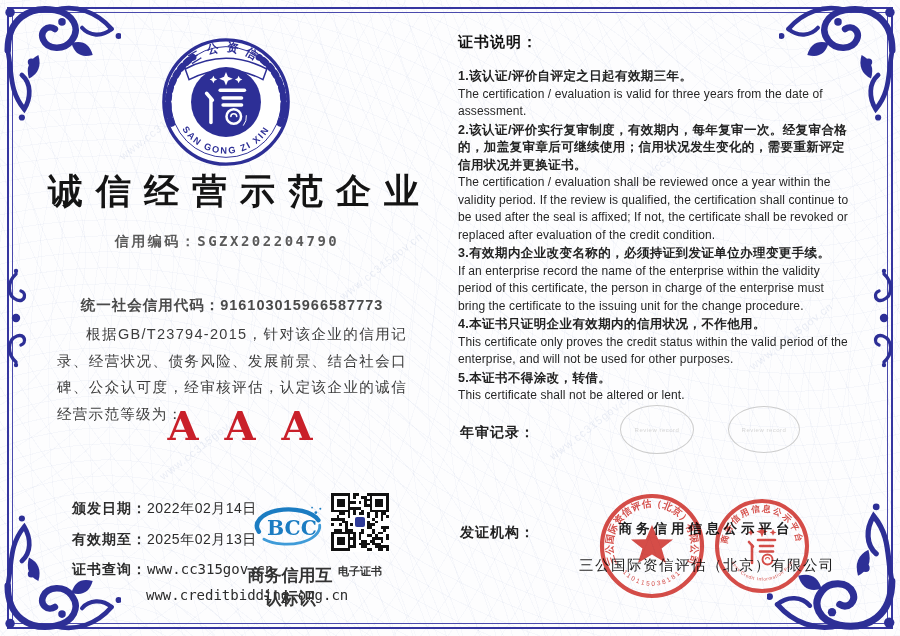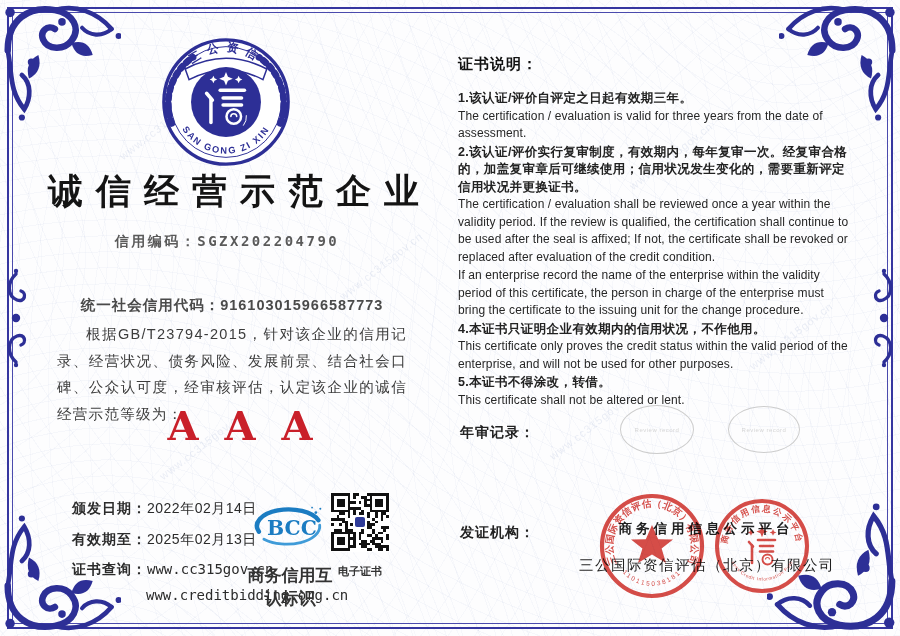--- a/index.html
+++ b/index.html
@@ -46,21 +46,21 @@
          font-size:17px;font-weight:bold;color:#333;}
   .qr{position:absolute;left:330px;top:492px;width:60px;height:60px;background:#fff;}
   .qr .grid{position:absolute;inset:1px;display:grid;grid-template-columns:repeat(21,1fr);grid-template-rows:repeat(21,1fr);}
   .qr .c1{background:#111;} .qr .c0{background:#fff;}
   .qr .logo{position:absolute;left:23px;top:23px;width:14px;height:14px;background:#fff;display:flex;align-items:center;justify-content:center;}
   .qr .logo i{display:block;width:10px;height:10px;background:#2d3a98;border-radius:2px;}
   .qr-caption{position:absolute;left:330px;top:564px;width:60px;text-align:center;
          font-size:11px;font-weight:bold;color:#333;}
 
   
-  .notes{position:absolute;left:458px;top:33px;width:394px;margin-top:22px;}
+  .notes{position:absolute;left:458px;top:33px;width:394px;}
   .notes h3{margin:0 0 16px 0;font-size:15px;letter-spacing:1px;color:#111;}
   .notes .zh{font-size:12.5px;font-weight:bold;color:#222;line-height:17.5px;letter-spacing:.4px;margin:0;}
   .notes .en{font-size:12px;color:#262626;line-height:17.5px;margin:0 0 1px 0;
          font-family:"Liberation Sans",sans-serif;letter-spacing:.1px;}
   .annual-label{position:absolute;left:460px;top:424px;font-size:14px;font-weight:bold;color:#222;letter-spacing:1px;}
   .oval{position:absolute;border:1px solid #cdcdcd;border-radius:50%;display:flex;
         align-items:center;justify-content:center;font-size:6px;color:#d6d6d6;letter-spacing:.5px;}
   .oval.o1{left:620px;top:405px;width:72px;height:47px;}
   .oval.o2{left:728px;top:406px;width:70px;height:45px;}
   .issuer-label{position:absolute;left:460px;top:524px;font-size:14px;font-weight:bold;color:#222;letter-spacing:1px;}
@@ -651,20 +651,21 @@
       </div>
   </div>
   <div class="qr-caption">电子证书</div>
 
   <div class="notes">
     <h3>证书说明：</h3>
     <p class="zh">1.该认证/评价自评定之日起有效期三年。</p>
     <p class="en">The certification / evaluation is valid for three years from the date of assessment.</p>
     <p class="zh">2.该认证/评价实行复审制度，有效期内，每年复审一次。经复审合格的，加盖复审章后可继续使用；信用状况发生变化的，需要重新评定信用状况并更换证书。</p>
     <p class="en">The certification / evaluation shall be reviewed once a year within the validity period. If the review is qualified, the certification shall continue to be used after the seal is affixed; If not, the certificate shall be revoked or replaced after evaluation of the credit condition.</p>
+    <p class="zh">3.有效期内企业改变名称的，必须持证到发证单位办理变更手续。</p>
     <p class="en">If an enterprise record the name of the enterprise within the validity period of this certificate, the person in charge of the enterprise must bring the certificate to the issuing unit for the change procedure.</p>
     <p class="zh">4.本证书只证明企业有效期内的信用状况，不作他用。</p>
     <p class="en">This certificate only proves the credit status within the valid period of the enterprise, and will not be used for other purposes.</p>
     <p class="zh">5.本证书不得涂改，转借。</p>
     <p class="en">This certificate shall not be altered or lent.</p>
   </div>
 
   <div class="annual-label">年审记录：</div>
   <div class="oval o1">
       <span>Review record</span>

